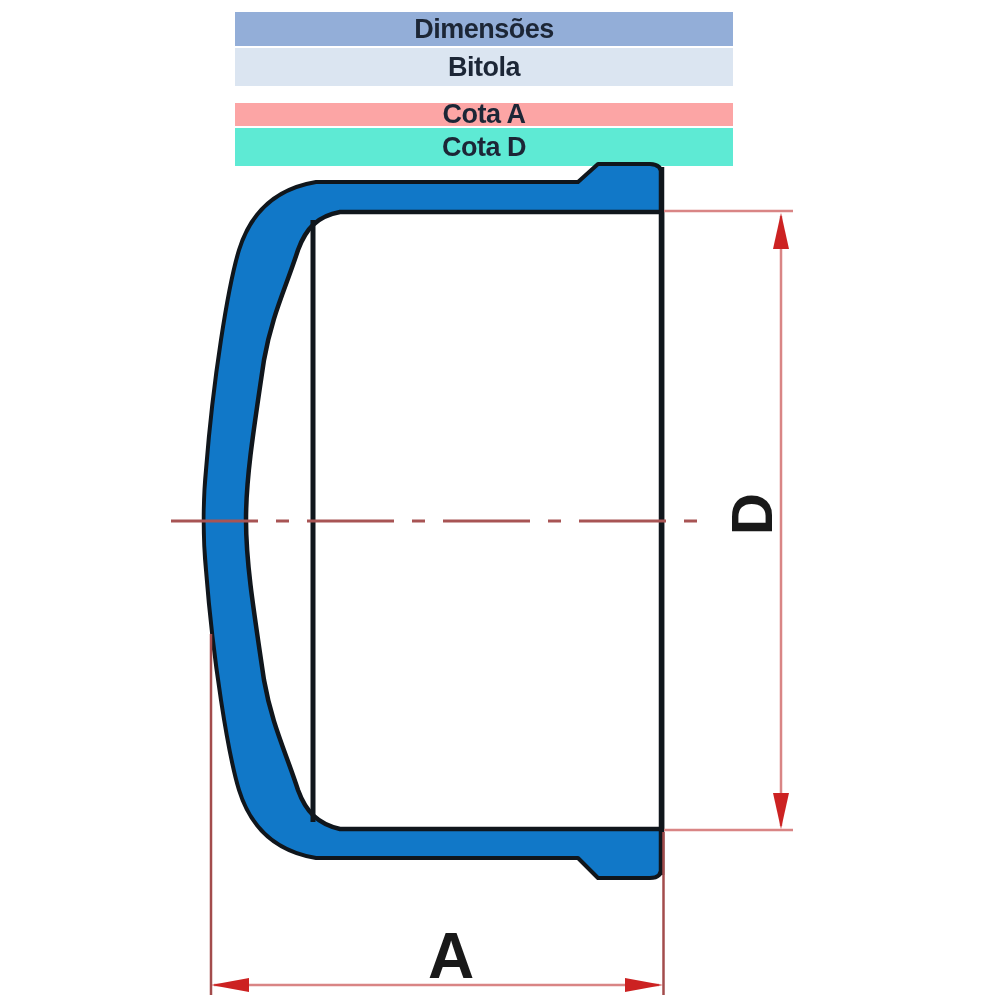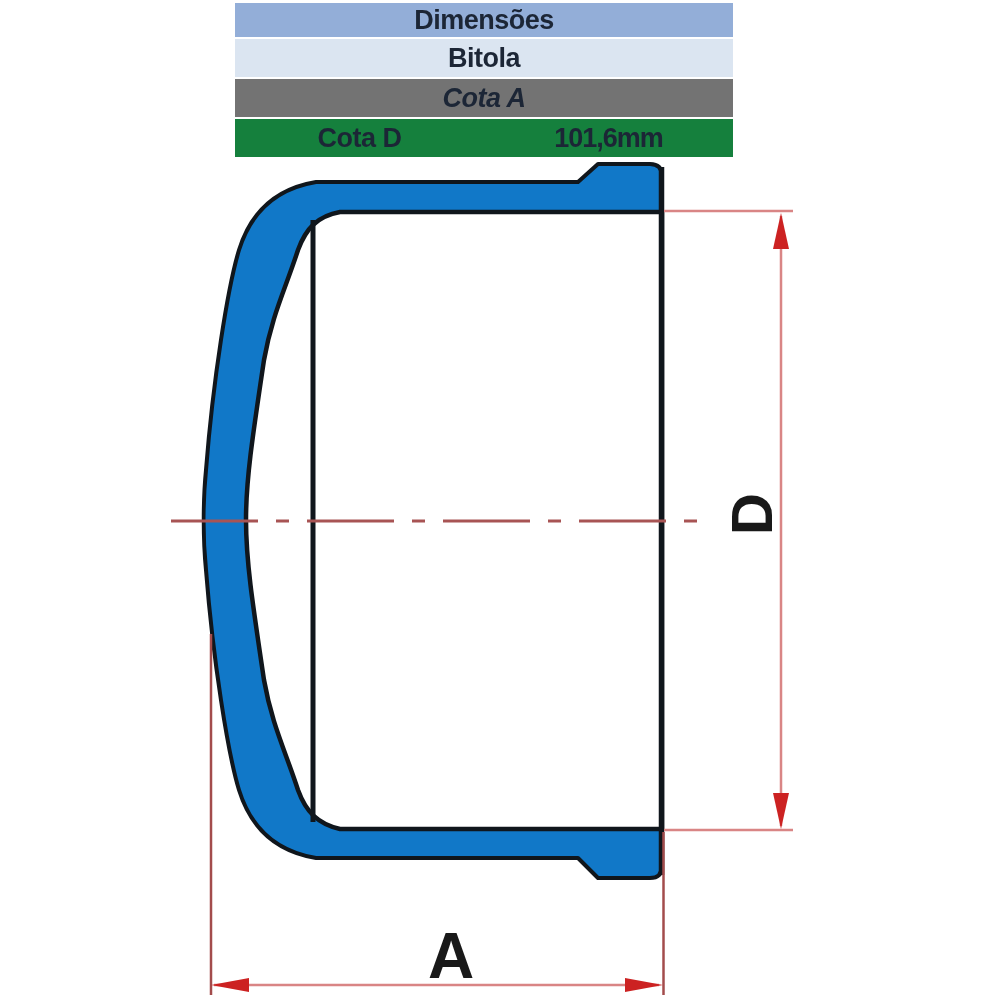--- a/index.html
+++ b/index.html
@@ -1,38 +1,37 @@
 <!DOCTYPE html>
 <html><head>
 <meta charset="utf-8">
 <style>
   html,body{margin:0;padding:0;background:#ffffff;}
   body{width:1000px;height:1000px;position:relative;font-family:"Liberation Sans",sans-serif;}
-  .tbl{position:absolute;left:235px;top:3px;width:498px;}
+  .tbl{position:absolute;left:235px;top:12px;width:498px;}
   .row{display:flex;align-items:center;justify-content:center;font-weight:bold;color:#1c2636;}
   .cell{flex:0 0 50%;text-align:center;}
 </style>
 </head>
 <body>
 
 <div class="tbl">
 
   <div class="row" style="height:34px;background:#93aed8;margin-bottom:2px;font-size:27px;letter-spacing:-0.5px;">Dimensões</div>
 
-  <div class="row" style="height:38px;background:#dbe5f1;margin-bottom:2px;font-size:27px;letter-spacing:-0.5px;">
+  <div class="row" style="height:38px;background:#dbe5f1;margin-bottom:17px;font-size:27px;letter-spacing:-0.5px;">
     <div class="cell">Bitola</div>
   </div>
 
-  <div class="row" style="height:38px;background:#737373;margin-bottom:2px;font-size:27px;letter-spacing:-0.5px;font-style:italic;">
+  <div class="row" style="height:23px;background:#fca5a5;margin-bottom:2px;font-size:27px;letter-spacing:-0.5px;">
     <div class="cell">Cota A</div>
   </div>
 
-  <div class="row" style="height:38px;background:#15803d;font-size:27px;letter-spacing:-0.5px;">
+  <div class="row" style="height:38px;background:#5eead4;font-size:27px;letter-spacing:-0.5px;">
     <div class="cell">Cota D</div>
-      <div class="cell" style="letter-spacing:-1px;">101,6mm</div>
   </div>
 </div>
 
 <svg width="1000" height="1000" viewBox="0 0 1000 1000" style="position:absolute;left:0;top:0;" xmlns="http://www.w3.org/2000/svg">
 
   <path d="M 578 182 L 598 164 L 650 164 Q 662 164 662 176 L 662 866 Q 662 878 650 878 L 598 878 L 578 858 L 316 858 C 280 852 252 832 239 790 C 228 754 213 660 206 570 C 203 540 203 500 206 470 C 213 380 228 286 239 250 C 252 208 280 188 316 182 Z" fill="#1178c8" stroke="#10161c" stroke-width="4" stroke-linejoin="round"></path>
 
   <path d="M 662 212 L 340 212 C 318 216 306 228 298 250 C 285 290 272 315 264 360 C 252 440 246 480 246 520 C 246 560 252 600 264 680 C 272 725 285 750 298 790 C 306 812 318 824 340 829 L 662 829 Z" fill="#ffffff" stroke="#10161c" stroke-width="4.5" stroke-linejoin="round"></path>
 
   <path d="M 661.5 167 V 875" stroke="#10161c" stroke-width="5.5" fill="none"></path>

